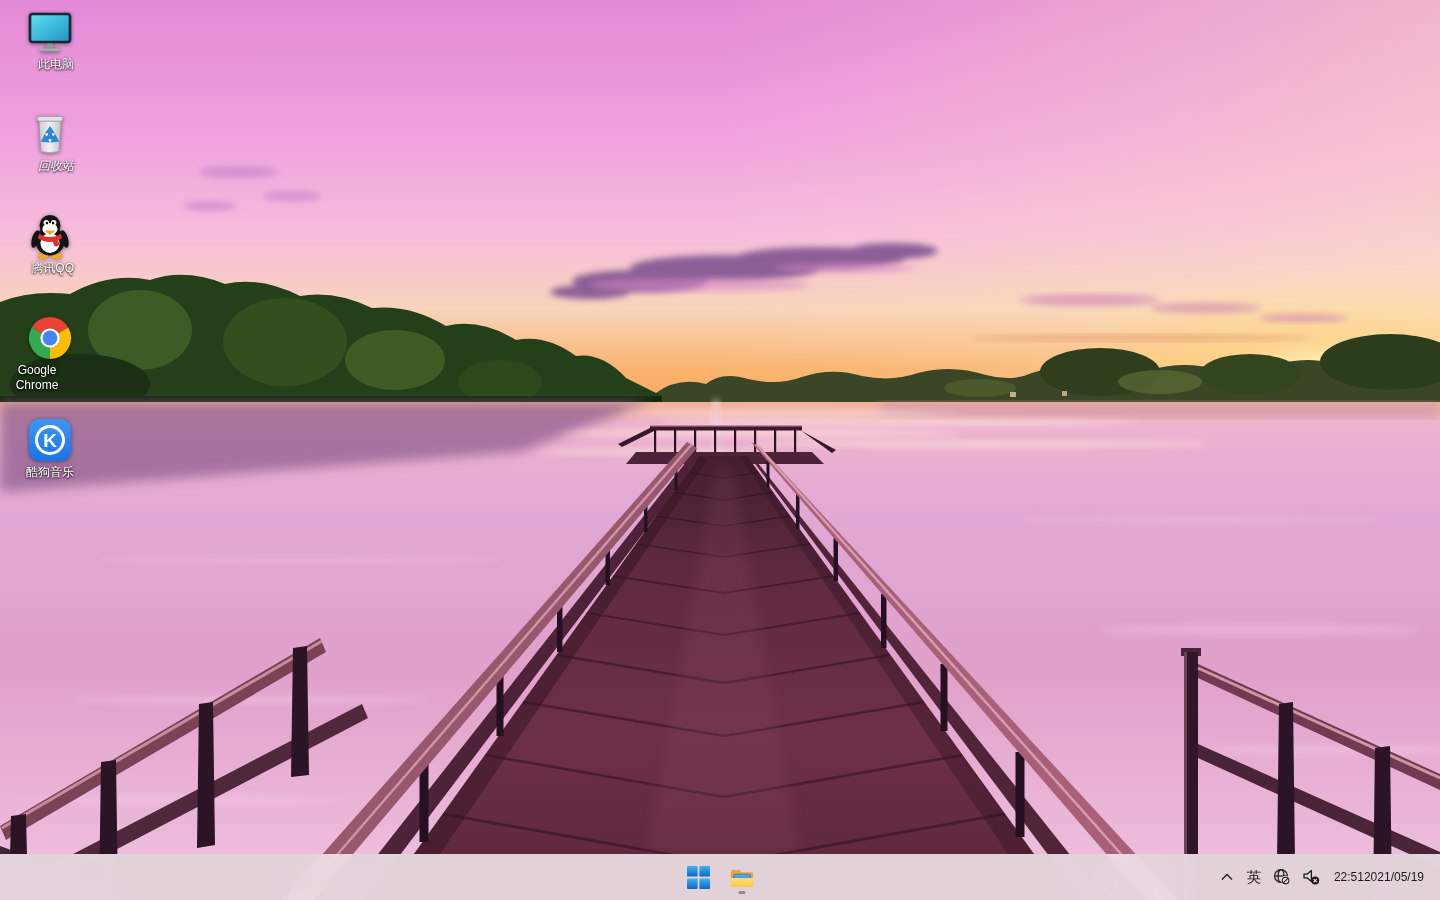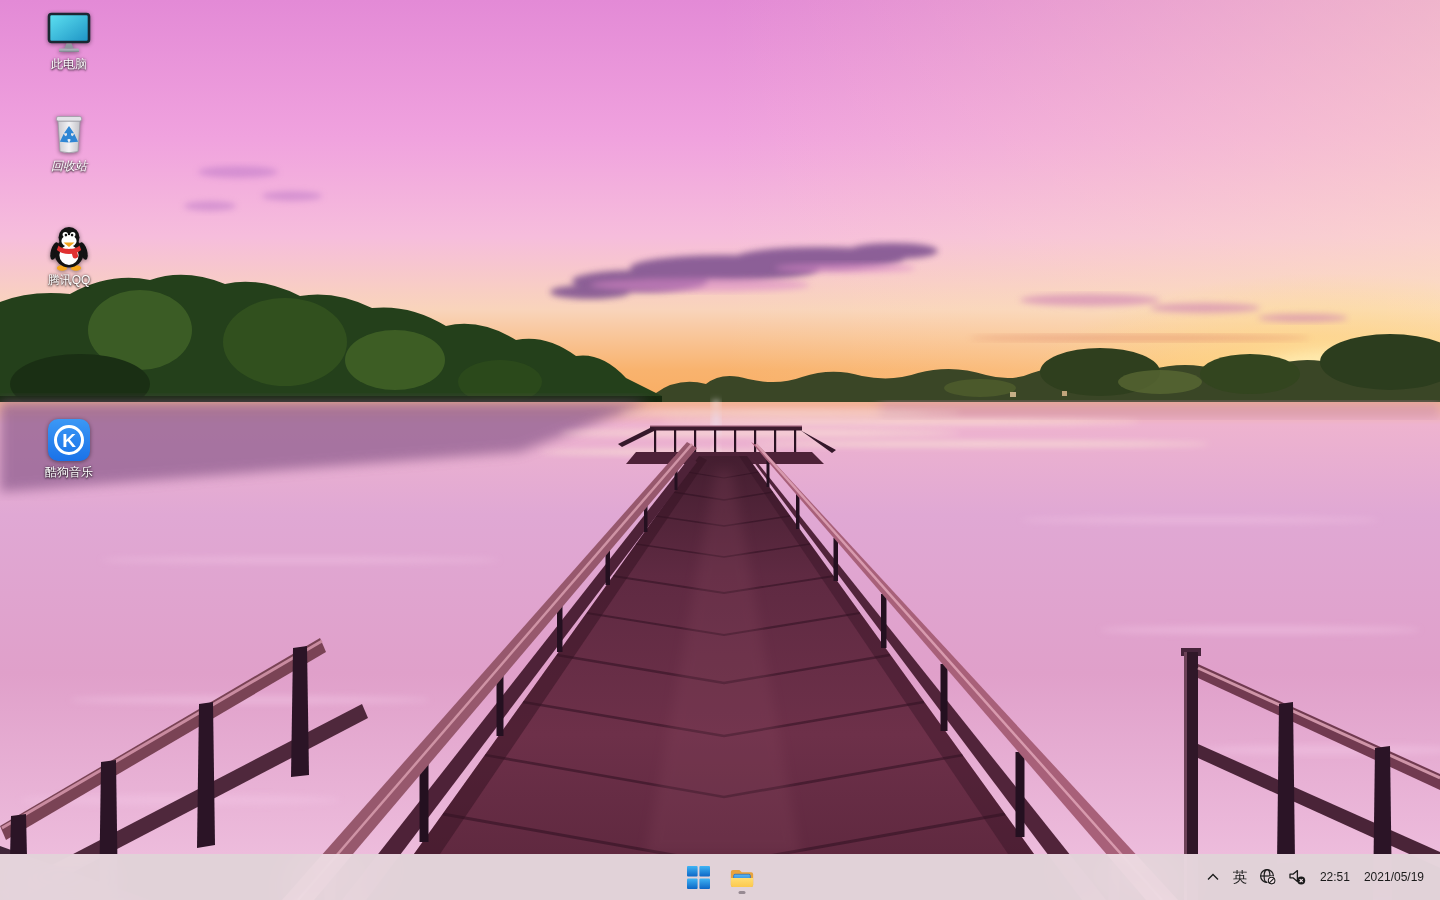--- a/index.html
+++ b/index.html
@@ -7,31 +7,31 @@
     width:1440px;height:900px;overflow:hidden;position:relative;
     font-family:"Liberation Sans","DejaVu Sans",sans-serif;
     background:#000;
   }
   .desktop{position:absolute;inset:0;}
   svg.wp{position:absolute;inset:0;width:1440px;height:900px;display:block;}
 
   
   .desktop-icon{
     position:absolute;left:0;width:74px;
-    display:flex;flex-direction:column;align-items:center;
-    cursor:default;border-radius:4px;margin-left:32px;
+    display:flex;flex-direction:column;align-items:flex-end;
+    cursor:default;border-radius:4px;
   }
   .desktop-icon .glyph{width:48px;height:48px;display:block;
     filter:drop-shadow(0 1px 2px rgba(0,0,0,.45));}
   .desktop-icon .label{
     margin-top:1px;font-size:12px;line-height:15px;color:#fff;text-align:center;
     text-shadow:0 1px 2px rgba(0,0,0,.9),0 0 3px rgba(0,0,0,.55);
     word-break:break-word;
   }
-  #di-0{top:8px;} #di-1{top:110px;font-style:italic;} #di-2{top:224px;} #di-3{top:314px;} #di-4{top:416px;}
+  #di-0{top:8px;} #di-1{top:110px;font-style:italic;} #di-2{top:212px;} #di-3{top:314px;} #di-4{top:416px;}
 
   
   .taskbar{
     position:absolute;left:0;right:0;bottom:0;height:46px;
     background:rgba(244,228,234,0.92);
     backdrop-filter:blur(24px) saturate(160%);
   }
   .tb-center{
     position:absolute;left:50%;top:0;height:46px;transform:translateX(-50%);
     display:flex;align-items:center;gap:4px;
@@ -45,21 +45,21 @@
   .tb-tray{
     position:absolute;right:0;top:0;height:46px;display:flex;align-items:center;
     padding-right:12px;
   }
   .tray-btn{height:40px;display:flex;align-items:center;justify-content:center;
     border-radius:6px;cursor:pointer;color:#1b1b1b;}
   .tray-chevron{width:26px;}
   .tray-ime{width:28px;font-size:14.5px;color:#1b1b1b;}
   .tray-ico{width:29px;}
   .tray-clock{margin-left:4px;padding:2px 4px;text-align:right;
-    font-size:12px;line-height:15px;color:#1a1a1a;white-space:nowrap;gap:14px;}
+    font-size:12px;line-height:15px;color:#1a1a1a;white-space:nowrap;}
 </style>
 </head>
 <body>
 
 <div class="desktop">
 
   <svg class="wp" viewBox="0 0 1440 900" preserveAspectRatio="none">
     <defs>
       <linearGradient id="wp-sky" x1="0" y1="0" x2="0" y2="1">
         <stop offset="0" stop-color="#e38ad6"></stop>
@@ -312,20 +312,30 @@
       <circle cx="27.7" cy="10.6" r="2.7" fill="#ffffff"></circle>
       <circle cx="20.9" cy="11.1" r="1.3" fill="#121212"></circle>
       <circle cx="27.1" cy="11.1" r="1.3" fill="#121212"></circle>
       <polygon points="18.5,18.6 29.5,18.6 24,23" fill="#f2a51f"></polygon>
       <path d="M13.5,21.5 C17,26 31,26 34.5,21.5 L36.2,26 C30,31.2 18,31.2 11.8,26 Z" fill="#e03131"></path>
       <rect x="27" y="25" width="5.5" height="9.5" rx="2.5" fill="#e03131" transform="rotate(-14 29.8 29.8)"></rect>
     </svg>
     <div class="label">腾讯QQ</div>
   </div>
 
+  <div class="desktop-icon" id="di-3">
+    <svg class="glyph" viewBox="0 0 48 48">
+      <path d="M24,24 L5.8,13.5 A21,21 0 0 1 42.2,13.5 Z" fill="#ea4335"></path>
+      <path d="M24,24 L24,45 A21,21 0 0 1 5.8,13.5 Z" fill="#34a853"></path>
+      <path d="M24,24 L42.2,13.5 A21,21 0 0 1 24,45 Z" fill="#fbbc05"></path>
+      <circle cx="24" cy="24" r="9.6" fill="#ffffff"></circle>
+      <circle cx="24" cy="24" r="7.4" fill="#4285f4"></circle>
+    </svg>
+    <div class="label">Google Chrome</div>
+  </div>
 
   <div class="desktop-icon" id="di-4">
     <svg class="glyph" viewBox="0 0 48 48">
       <defs>
         <linearGradient id="kg-g" x1="0" y1="0" x2="0" y2="1">
           <stop offset="0" stop-color="#3b98f5"></stop>
             <stop offset="1" stop-color="#1a72e8"></stop>
         </linearGradient>
       </defs>
       <rect x="3" y="3" width="42" height="42" rx="10" fill="url(#kg-g)"></rect>

